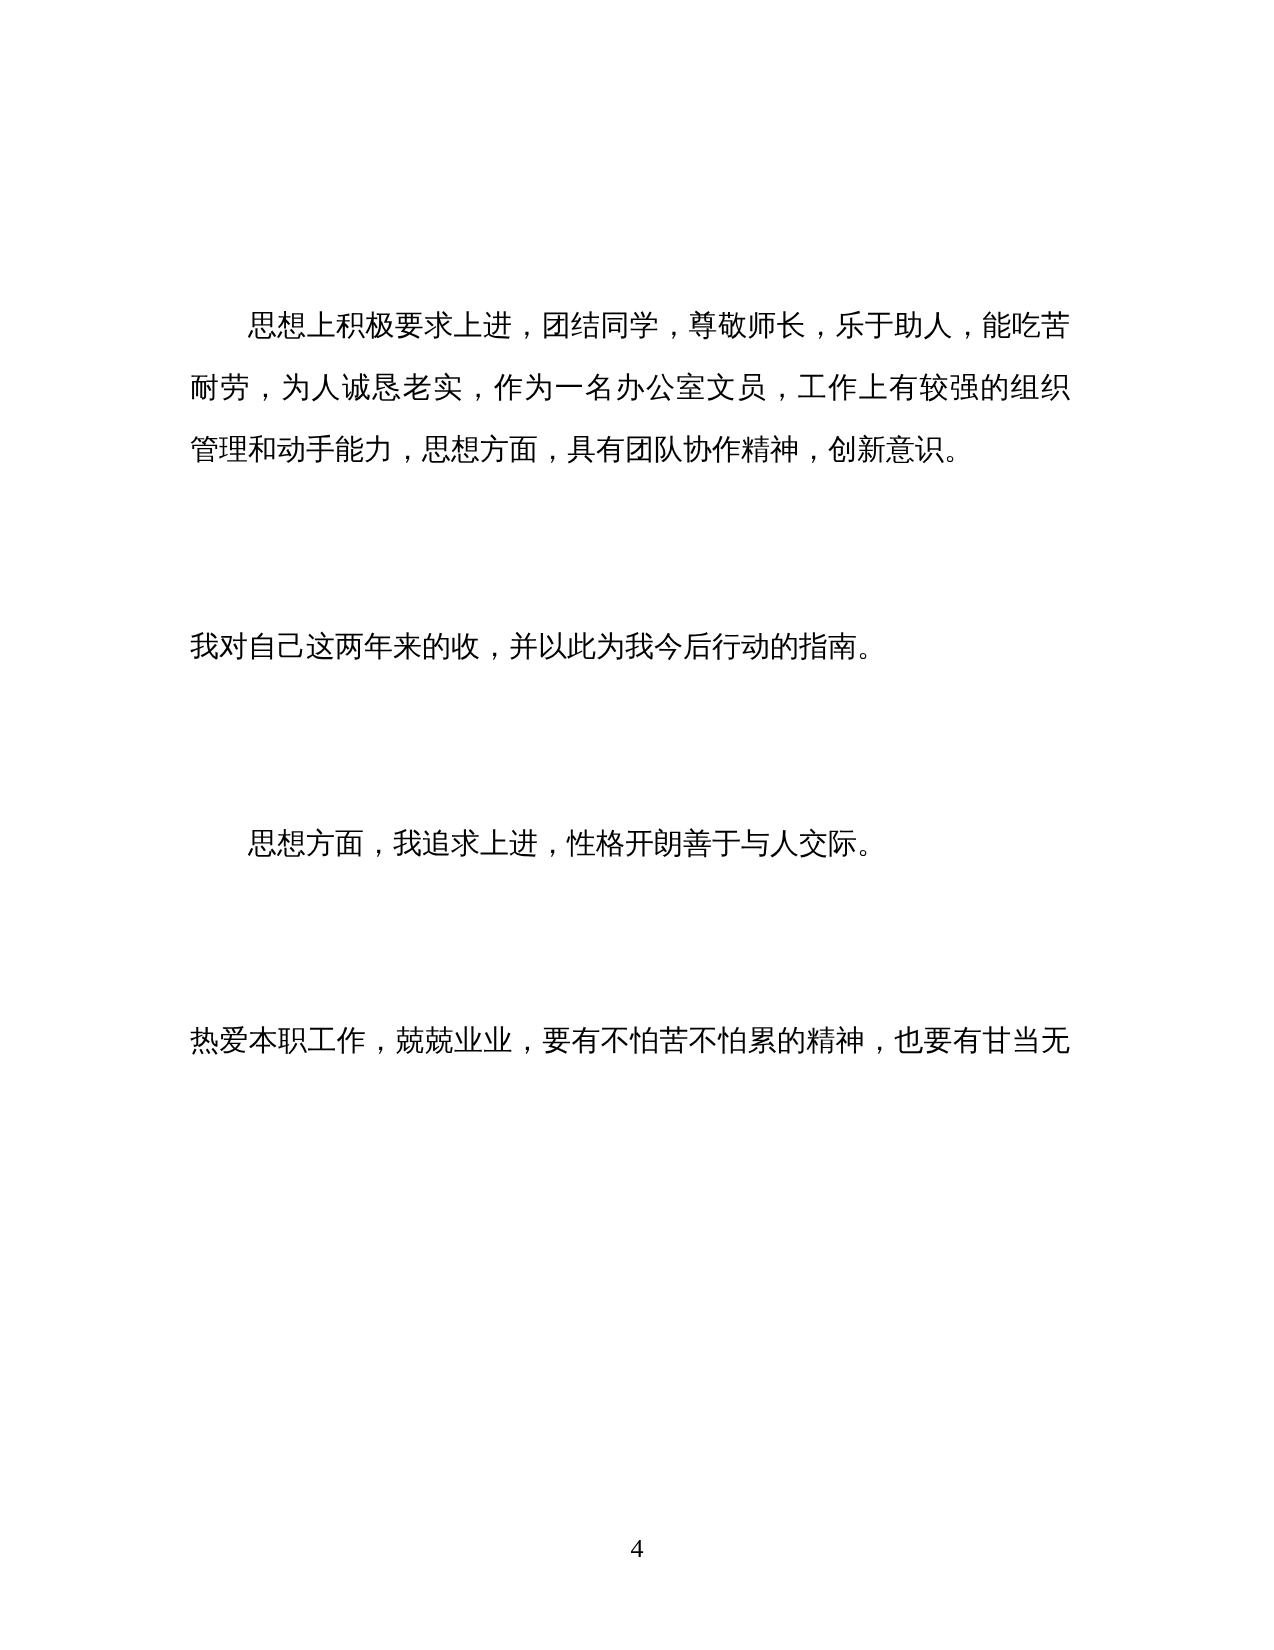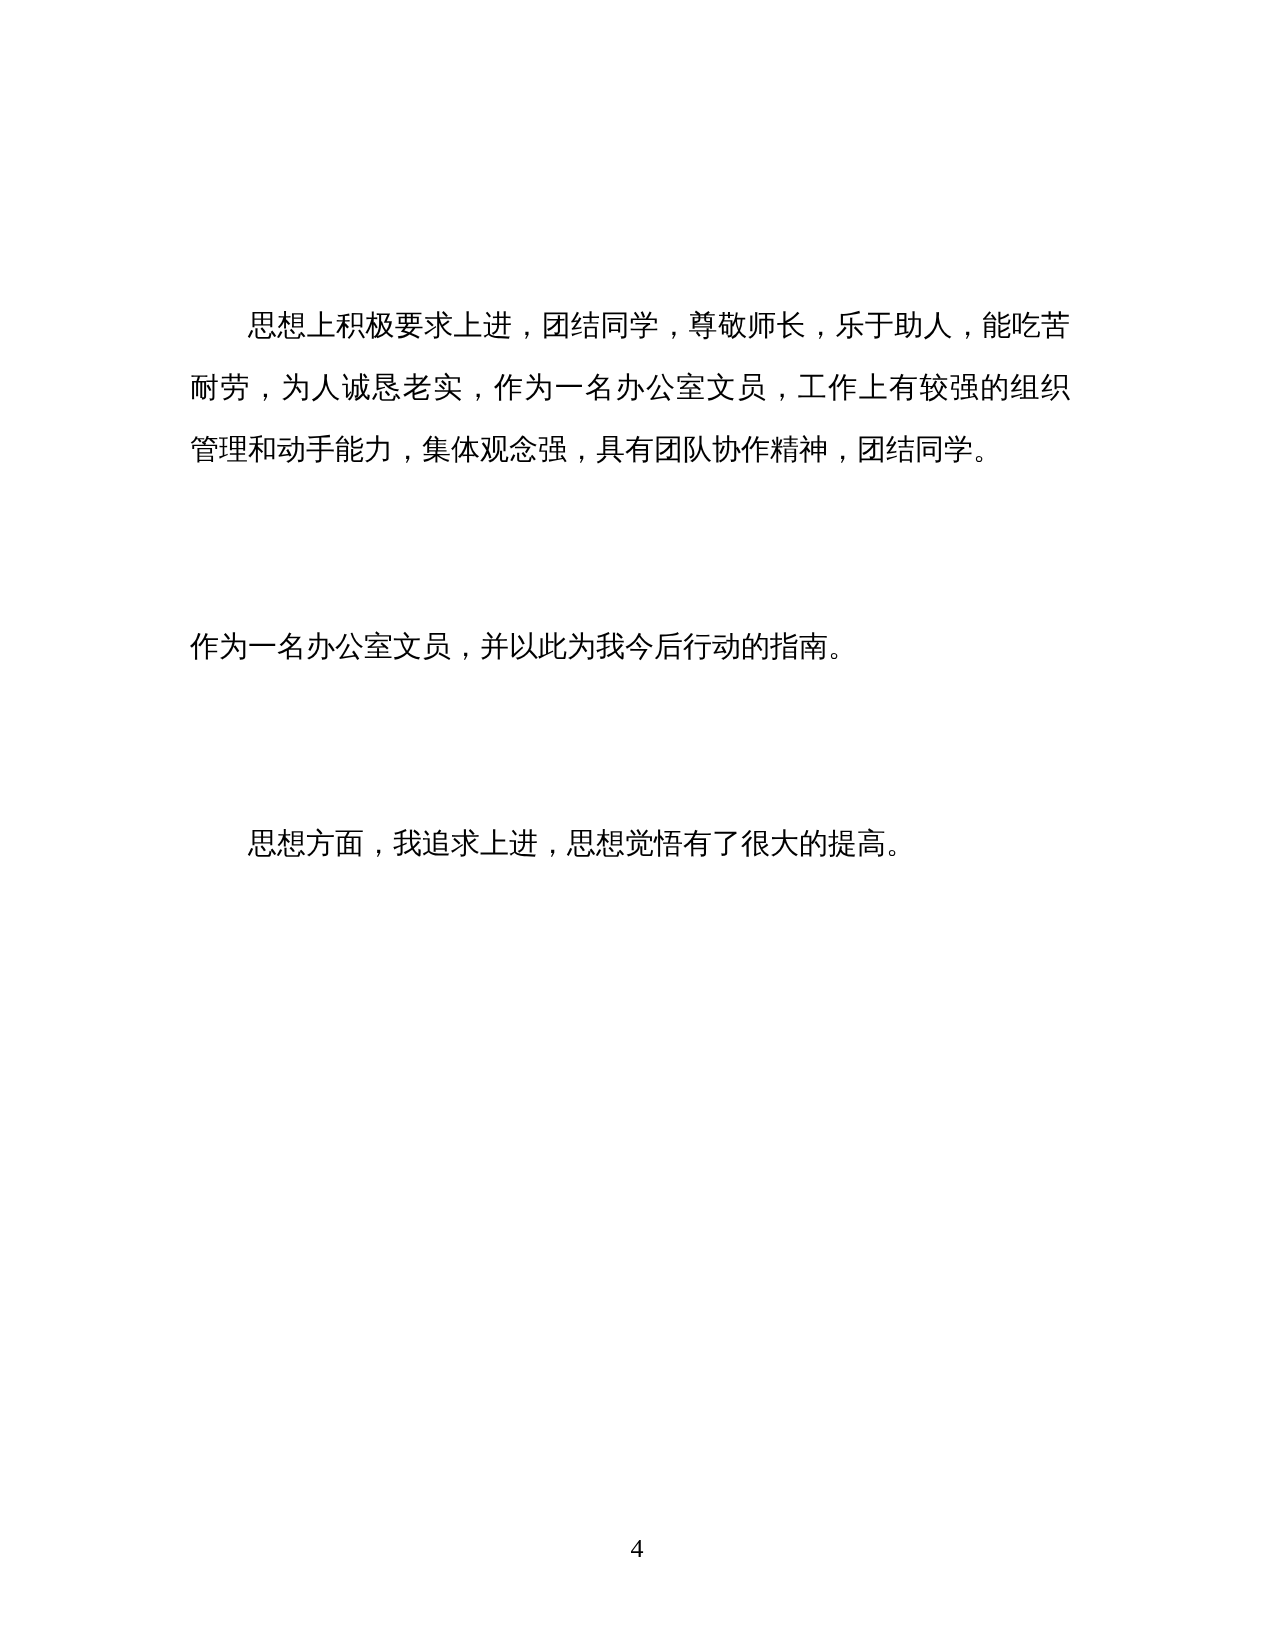--- a/index.html
+++ b/index.html
@@ -59,27 +59,28 @@
   }
 </style>
 </head>
 <body>
 
 <div class="page">
   <main class="doc-body" id="doc-body">
       <div class="paragraph">
         <div class="text-line justified first-line">思想上积极要求上进，团结同学，尊敬师长，乐于助人，能吃苦</div>
         <div class="text-line justified">耐劳，为人诚恳老实，作为一名办公室文员，工作上有较强的组织</div>
-        <div class="text-line">管理和动手能力，集体观念强，具有团队协作精神，团结同学。</div>
+        <div class="text-line">管理和动手能力，思想方面，具有团队协作精神，创新意识。</div>
       </div>
       <div class="paragraph">
-        <div class="text-line">作为一名办公室文员，并以此为我今后行动的指南。</div>
+        <div class="text-line">我对自己这两年来的收，并以此为我今后行动的指南。</div>
       </div>
       <div class="paragraph">
-        <div class="text-line first-line">思想方面，我追求上进，思想觉悟有了很大的提高。</div>
+        <div class="text-line first-line">思想方面，我追求上进，性格开朗善于与人交际。</div>
       </div>
       <div class="paragraph">
+        <div class="text-line justified">热爱本职工作，兢兢业业，要有不怕苦不怕累的精神，也要有甘当无</div>
       </div>
     </main>
   <footer class="page-footer">
     <span class="page-number">4</span>
   </footer>
 </div>
 
 </body></html>

